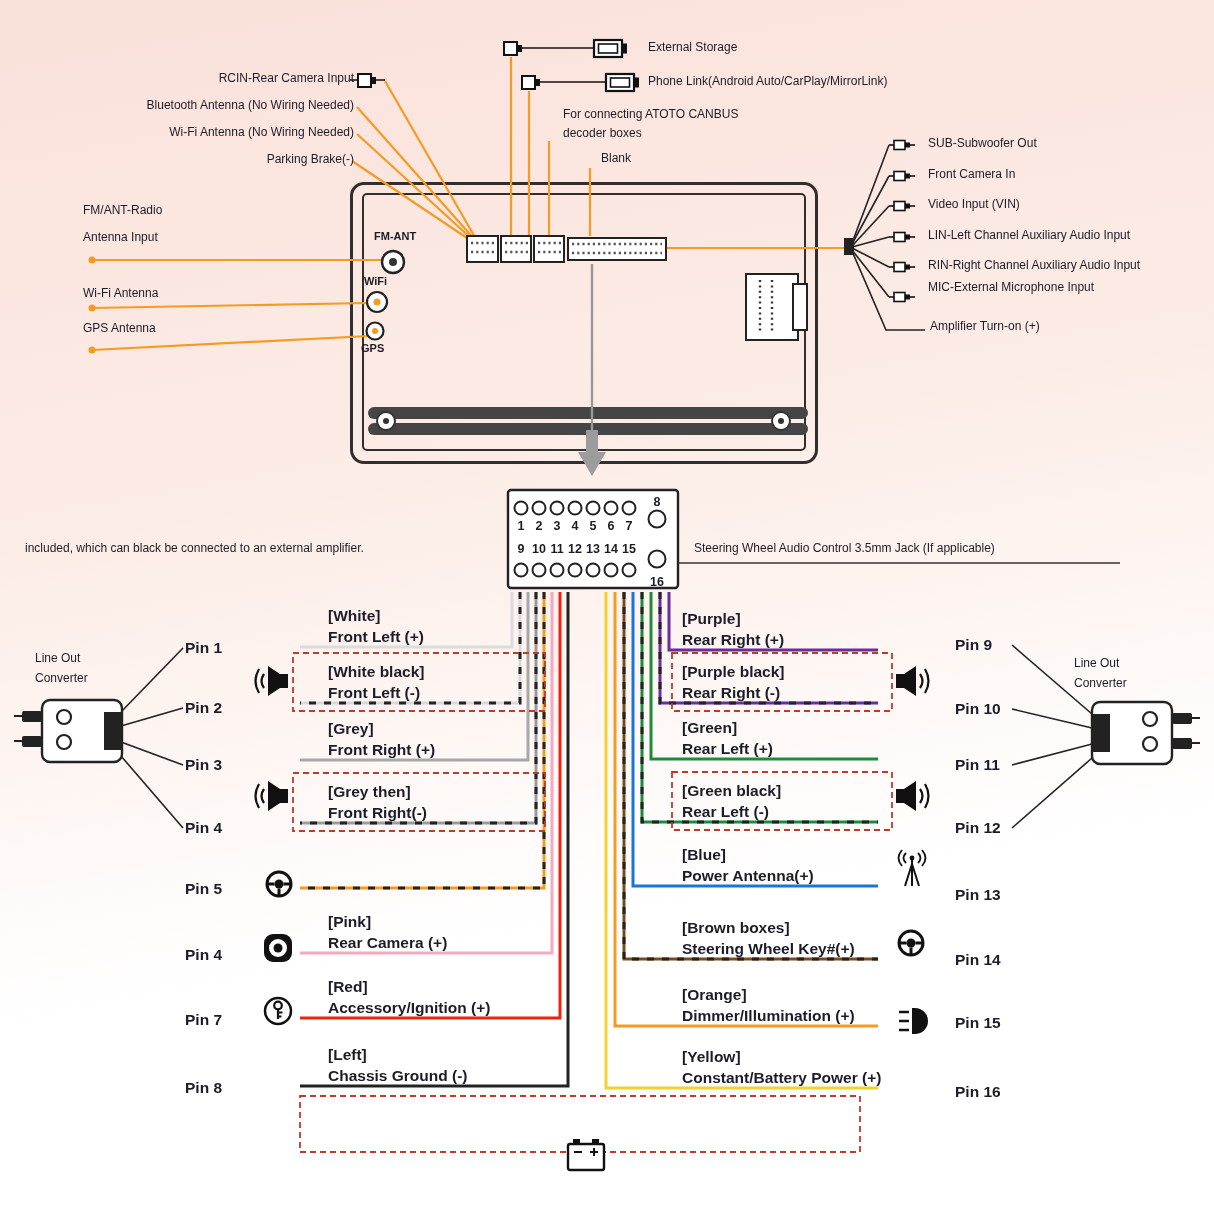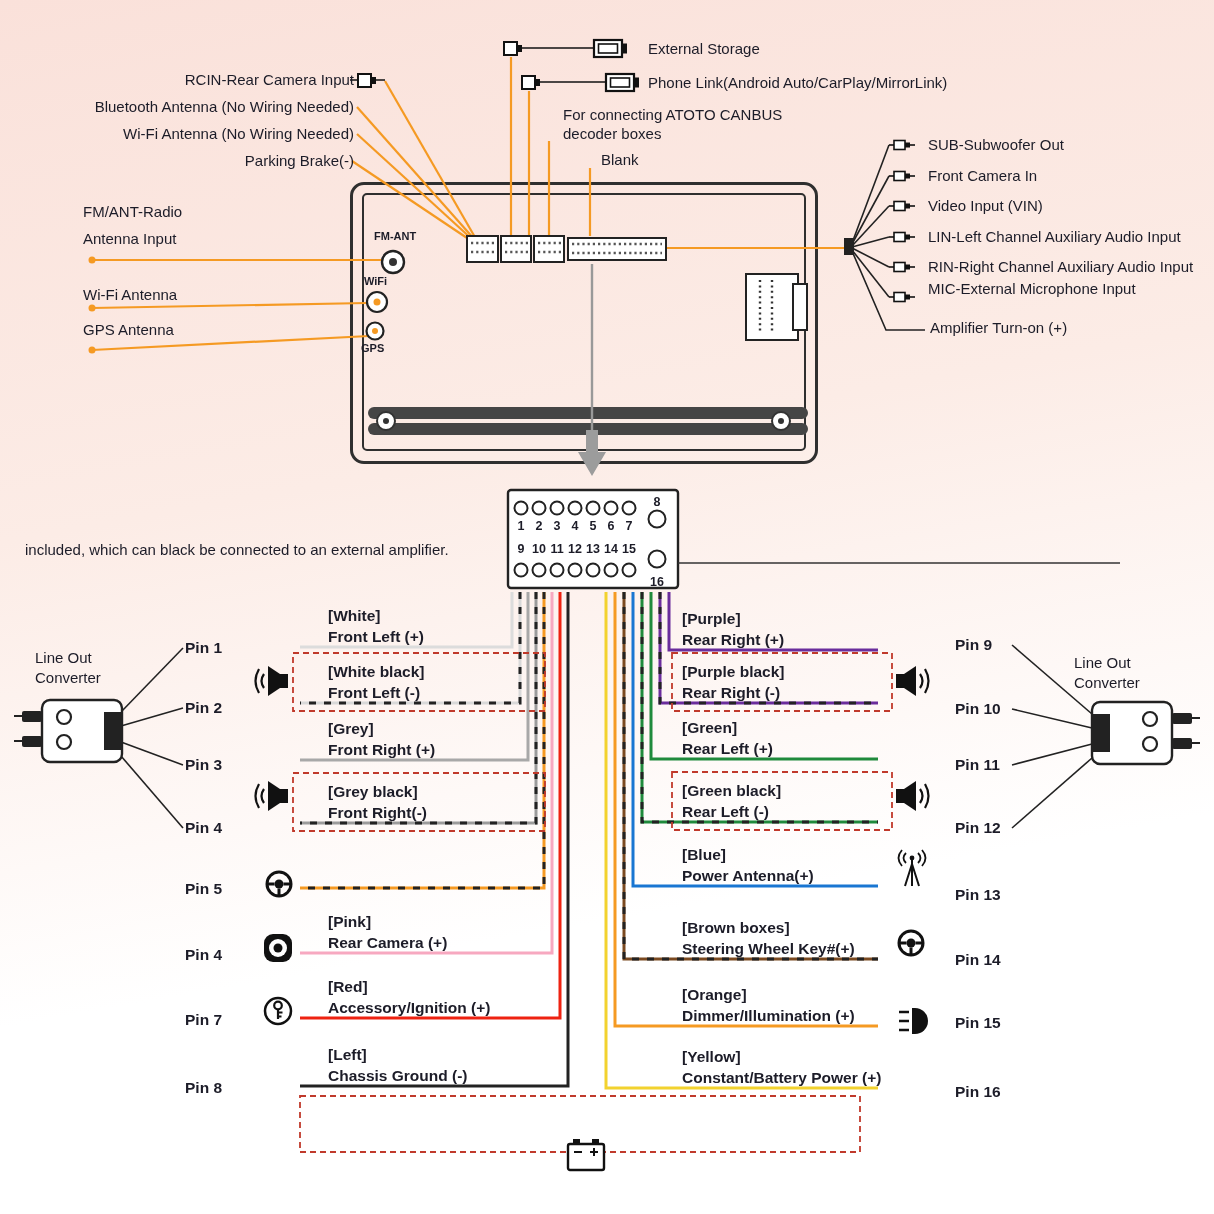--- a/index.html
+++ b/index.html
@@ -1,21 +1,21 @@
 <!DOCTYPE html>
 <html><head>
 <meta charset="utf-8">
 <style>
   *{margin:0;padding:0;box-sizing:border-box}
   html,body{background:#fff}
   body{font-family:"Liberation Sans",sans-serif}
   #stage{position:relative;width:1214px;height:1214px;overflow:hidden;
          background:linear-gradient(170deg,#fae1da 0%,#fcece6 38%,#ffffff 72%,#ffffff 100%);
          color:#1c1c28}
-  .lbl{position:absolute;white-space:nowrap;font-size:15px;color:#1c1c28;z-index:3}
+  .lbl{position:absolute;white-space:nowrap;font-size:12px;color:#1c1c28;z-index:3}
   .small{font-size:11px;font-weight:700}
   .pin{font-weight:700;font-size:15.5px}
   .wl{font-weight:700;font-size:15.5px;line-height:21px}
   .lh{line-height:20px}
   .unit{position:absolute;left:350px;top:182px;width:468px;height:282px;
         border:3px solid #2f2f2f;border-radius:14px;z-index:1}
   .unit-inner{position:absolute;left:9px;top:8px;right:9px;bottom:10px;
         border:2px solid #2f2f2f;border-radius:5px}
   #overlay{position:absolute;left:0;top:0;z-index:2;pointer-events:none}
   .num{font:700 12.5px "Liberation Sans",sans-serif;fill:#1c1c28}
@@ -334,20 +334,21 @@
 
   <div class="lbl" style="left:928px;top:136px">SUB-Subwoofer Out</div>
   <div class="lbl" style="left:928px;top:167px">Front Camera In</div>
   <div class="lbl" style="left:928px;top:197px">Video Input (VIN)</div>
   <div class="lbl" style="left:928px;top:228px">LIN-Left Channel Auxiliary Audio Input</div>
   <div class="lbl" style="left:928px;top:258px">RIN-Right Channel Auxiliary Audio Input</div>
   <div class="lbl" style="left:928px;top:280px">MIC-External Microphone Input</div>
   <div class="lbl" style="left:930px;top:319px">Amplifier Turn-on (+)</div>
 
   <div class="lbl" style="left:25px;top:541px">included, which can black be connected to an external amplifier.</div>
+  <div class="lbl" style="left:694px;top:541px">Steering Wheel Audio Control 3.5mm Jack (If applicable)</div>
 
   <div class="lbl lh" style="left:35px;top:648px">
     <div>Line Out</div>
     <div>Converter</div>
   </div>
   <div class="lbl lh" style="left:1074px;top:653px">
     <div>Line Out</div>
     <div>Converter</div>
   </div>
 
@@ -375,21 +376,21 @@
   </div>
   <div class="lbl wl" style="left:328px;top:661px">
     <div>[White black]</div>
     <div>Front Left (-)</div>
   </div>
   <div class="lbl wl" style="left:328px;top:718px">
     <div>[Grey]</div>
     <div>Front Right (+)</div>
   </div>
   <div class="lbl wl" style="left:328px;top:781px">
-    <div>[Grey black]</div>
+    <div>[Grey then]</div>
     <div>Front Right(-)</div>
   </div>
   <div class="lbl wl" style="left:328px;top:911px">
     <div>[Pink]</div>
     <div>Rear Camera (+)</div>
   </div>
   <div class="lbl wl" style="left:328px;top:976px">
     <div>[Red]</div>
     <div>Accessory/Ignition (+)</div>
   </div>

